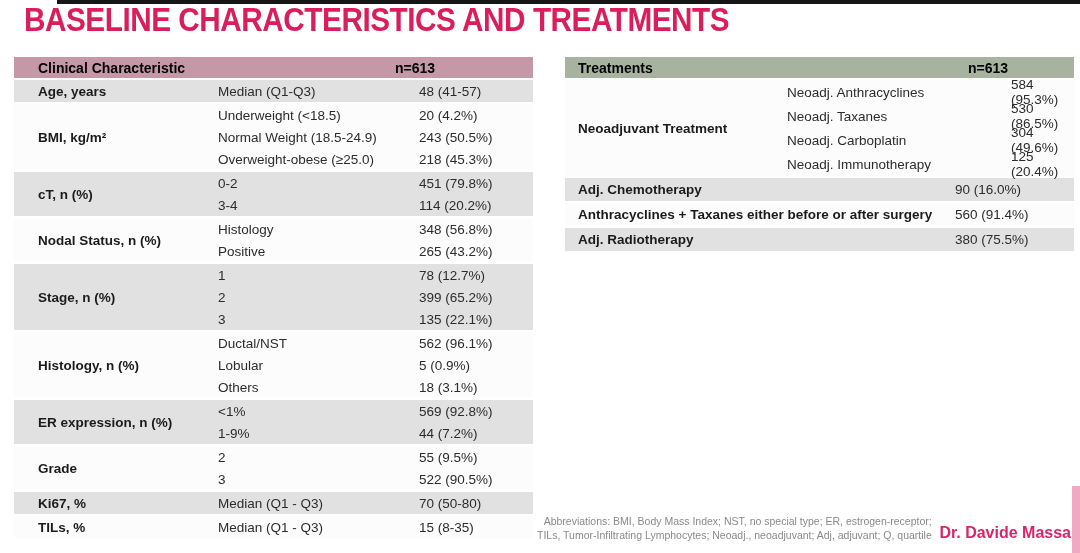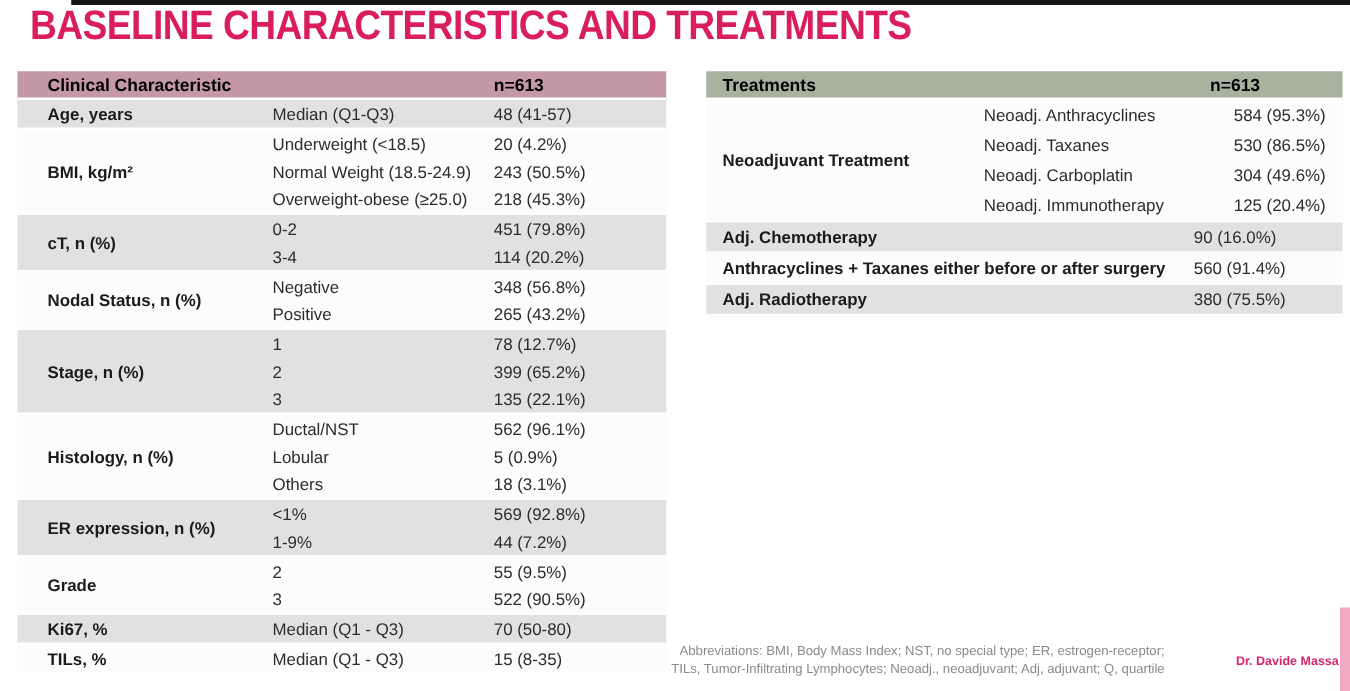--- a/index.html
+++ b/index.html
@@ -32,21 +32,21 @@
   .clin-table .t-header .h-label { width:381px; padding-left:24px; box-sizing:border-box; }
   .clin-table .t-header .h-n { flex:1; }
 
   .group { display:flex; border-bottom:2px solid #fff; }
   .g-label {
     width:204px; padding-left:24px; box-sizing:border-box;
     display:flex; align-items:center;
     font-weight:bold; font-size:13.5px; color:#1b1b1b;
   }
   .g-rows { flex:1; display:flex; flex-direction:column; }
-  .sub-row { height:22px; display:flex; align-items:center; font-size:13.5px; color:#2c2c2c; }
+  .sub-row { height:22px; display:flex; align-items:center; font-size:13.5px; color:#2c2c2c;gap:24px; }
   .sub-row .sub { width:177px; }
   .sub-row .val { flex:1; }
 
   
   .treat-table { position:absolute; left:565px; top:57px; width:509px; }
   .treat-table .t-header { background:#a7b39e; }
   .treat-table .t-header .h-label { width:403px; padding-left:13px; box-sizing:border-box; }
   .treat-table .t-header .h-n { flex:1; }
 
   .neo-group { display:flex; border-bottom:2px solid #fff; }
@@ -66,21 +66,21 @@
   .flat-row .f-label { width:390px; padding-left:13px; box-sizing:border-box; font-weight:bold; color:#1b1b1b; }
   .flat-row .f-val { flex:1; }
 
   
   .footnote {
     position:absolute; left:537px; top:514px;
     font-size:10.5px; line-height:14px; color:#8a8a8a;text-align:right;
   }
   .attribution {
     position:absolute; right:9px; top:524px;
-    font-size:10px; font-weight:bold; color:#d6256b; white-space:nowrap;
+    font-size:16px; font-weight:bold; color:#d6256b; white-space:nowrap;
   }
   .edge-strip { position:absolute; right:0; top:486px; width:8px; height:67px; background:#f1a9c3; }
 </style>
 </head>
 <body>
 
 <div class="top-bar"></div>
 
 <div class="slide-title">BASELINE CHARACTERISTICS AND TREATMENTS</div>
 
@@ -130,21 +130,21 @@
         <div class="sub">3-4</div>
         <div class="val">114 (20.2%)</div>
       </div>
     </div>
   </div>
 
   <div class="group shade-w">
     <div class="g-label">Nodal Status, n (%)</div>
     <div class="g-rows">
       <div class="sub-row">
-        <div class="sub">Negative</div>
+        <div class="sub">Histology</div>
         <div class="val">348 (56.8%)</div>
       </div>
       <div class="sub-row">
         <div class="sub">Positive</div>
         <div class="val">265 (43.2%)</div>
       </div>
     </div>
   </div>
 
   <div class="group shade-g">

